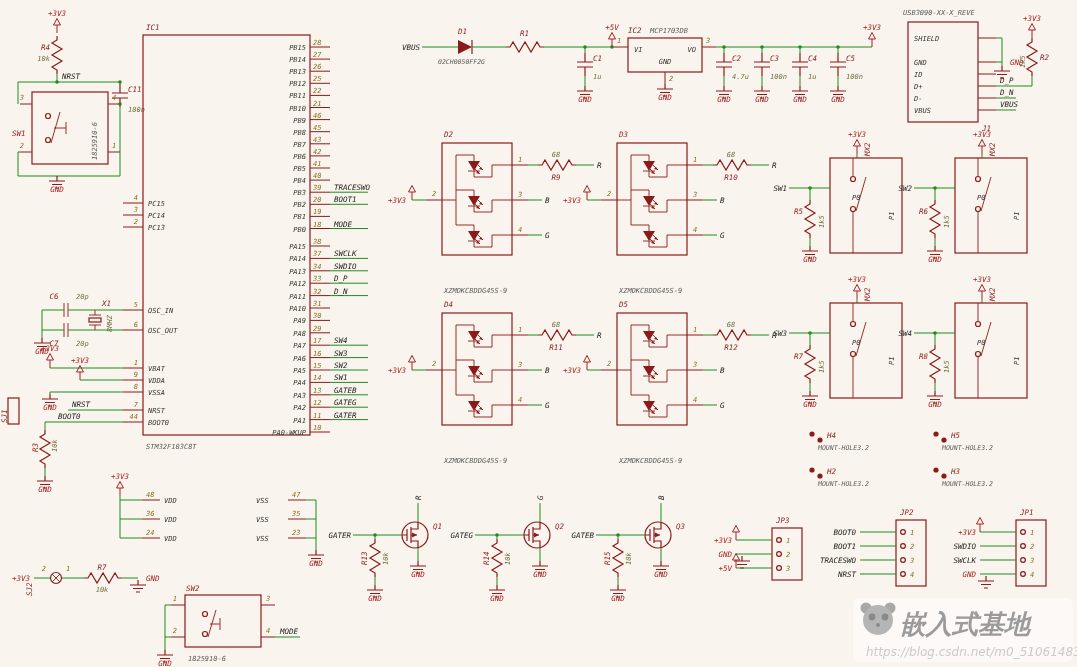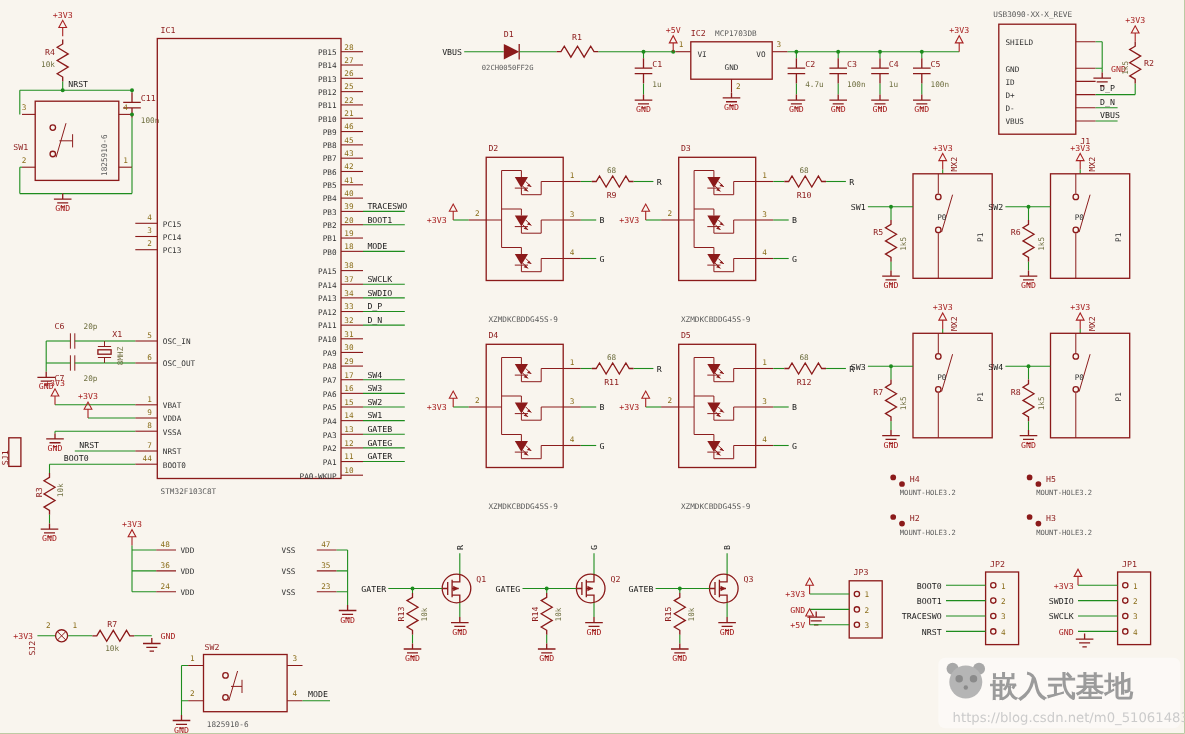--- a/index.html
+++ b/index.html
@@ -1,16 +1,16 @@
 <!DOCTYPE html>
 <html><head>
 <meta charset="utf-8">
 <style>
   html,body{margin:0;padding:0;background:#e8e8e8;}
-  .stage{width:1077px;height:667px;position:relative;background:#4d7c0f;overflow:hidden;}
+  .stage{width:1077px;height:667px;position:relative;background:#86efac;overflow:hidden;font-style:italic;}
   svg{display:block;}
   text{font-family:"DejaVu Sans Mono","Liberation Mono",monospace;font-size:8px;fill:#333;}
   .bg{fill:#f9f5ee;}
   .wire{stroke:#1e8c1e;stroke-width:1;fill:none;}
   .pin{stroke:#8b1a1a;stroke-width:1;fill:none;}
   .comp{stroke:#8b1a1a;stroke-width:1.2;fill:none;}
   .compthin{stroke:#8b1a1a;stroke-width:0.9;fill:none;}
   .dfill{fill:#8b1a1a;stroke:none;}
   .pwrline{stroke:#a82222;stroke-width:1;fill:none;}
   .jdot{fill:#1e8c1e;}

